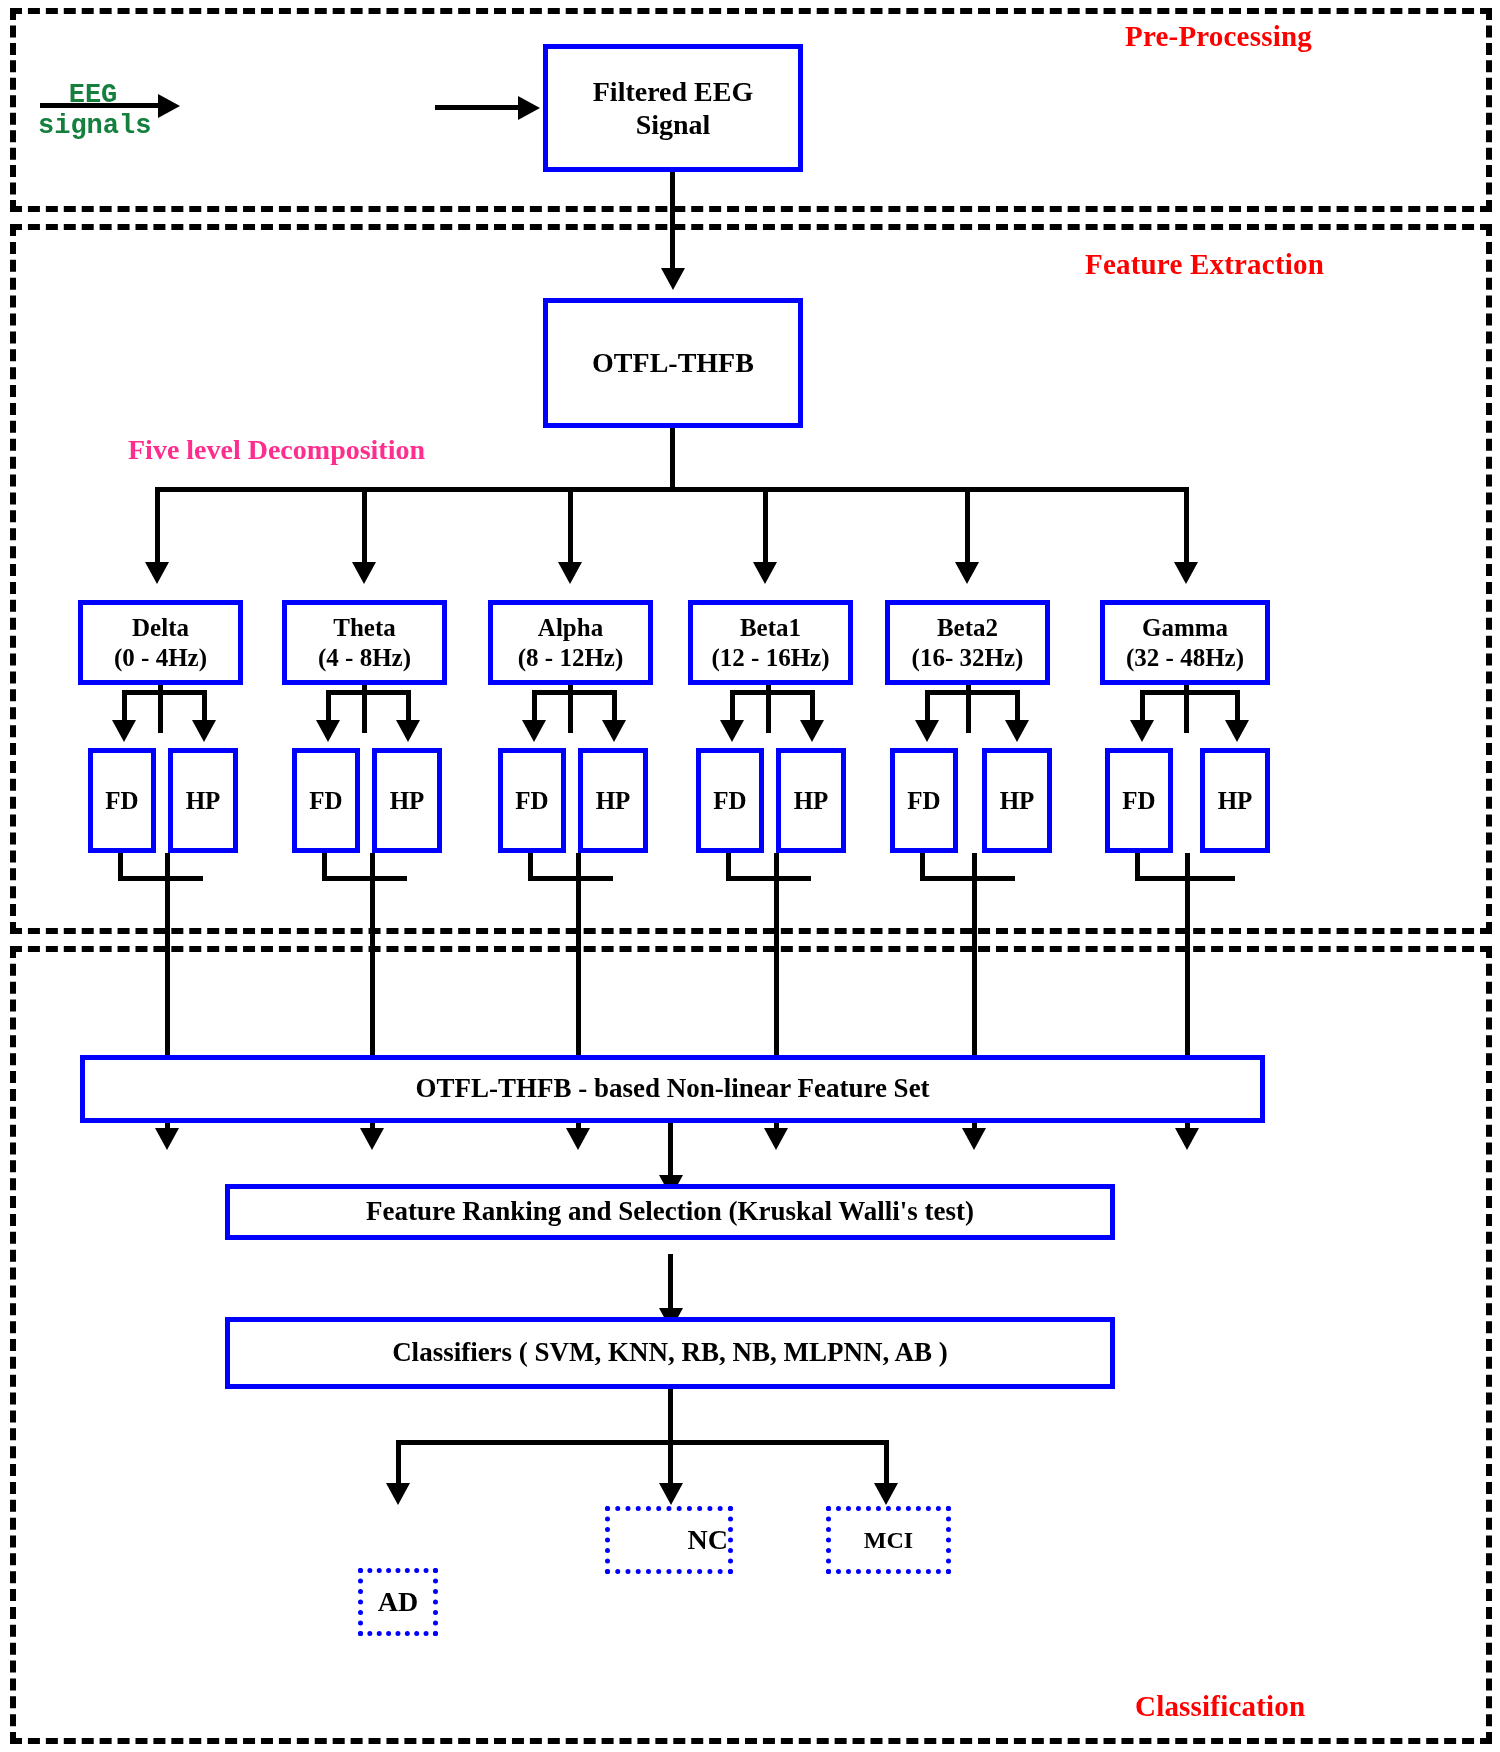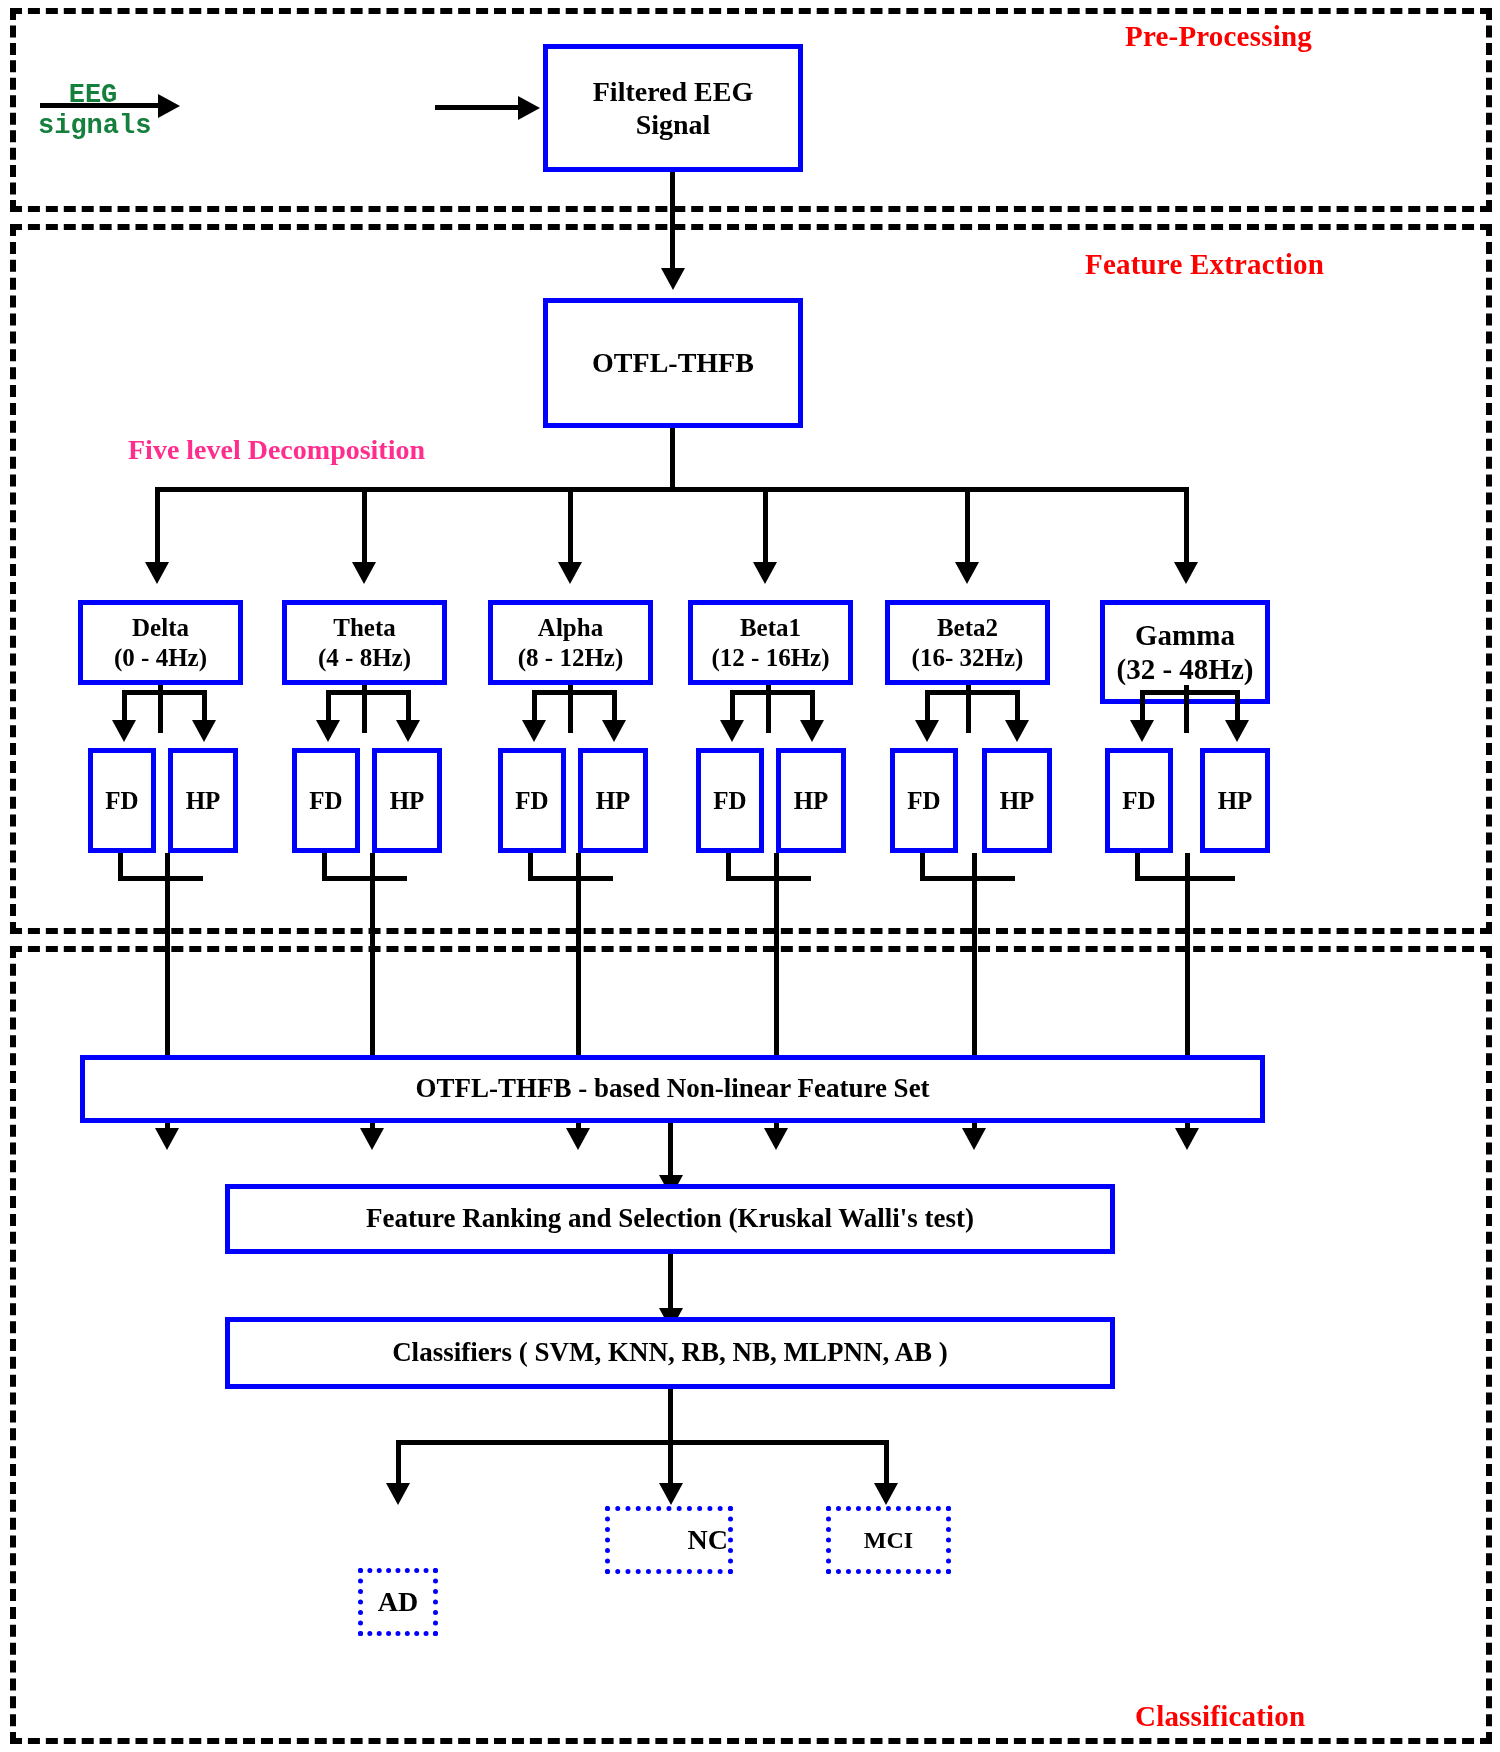--- a/index.html
+++ b/index.html
@@ -94,21 +94,21 @@
 
 <div id="canvas">
 
   <div class="section-frame" style="left:10px; top:8px; width:1482px; height:204px;"></div>
   <div class="section-label" style="left:1125px; top:20px;">Pre-Processing</div>
 
   <div class="section-frame" style="left:10px; top:224px; width:1482px; height:710px;"></div>
   <div class="section-label" style="left:1085px; top:248px;">Feature Extraction</div>
 
   <div class="section-frame" style="left:10px; top:946px; width:1482px; height:798px;"></div>
-  <div class="section-label" style="left:1135px; top:1690px;margin-top:10px;">Classification</div>
+  <div class="section-label" style="left:1135px; top:1690px;">Classification</div>
 
   <div class="plain-text" style="left:38px; top:80px; width:110px; font-size:27px;">
     <span>EEG</span><br>
     <span>signals</span>
   </div>
 
   <div class="hline" style="left:40px; top:103px; width:120px;"></div>
   <div class="arrow-right" style="left:158px; top:94px;"></div>
 
 
@@ -176,21 +176,21 @@
       <span class="l1">Beta1</span>
       <span class="l2">(12 - 16Hz)</span>
     </div>
   </div>
   <div class="box" style="left:885px; top:600px; width:165px; height:85px; font-size:25px;">
     <div>
       <span class="l1">Beta2</span>
       <span class="l2">(16- 32Hz)</span>
     </div>
   </div>
-  <div class="box" style="left:1100px; top:600px; width:170px; height:104px; font-size:29px;">
+  <div class="box" style="left:1100px; top:600px; width:170px; height:85px; font-size:25px;">
     <div>
       <span class="l1">Gamma</span>
       <span class="l2">(32 - 48Hz)</span>
     </div>
   </div>
 
   <div class="vline" style="left:158px; top:685px; height:48px;"></div>
   <div class="hline" style="left:122px; top:690px; width:85px;"></div>
   <div class="vline" style="left:122px; top:690px; height:35px;"></div>
   <div class="arrow-down" style="left:112px; top:720px;"></div>
@@ -298,21 +298,21 @@
   <div class="vline" style="left:1185px; top:853px; height:280px;"></div>
   <div class="arrow-down" style="left:1175px; top:1128px;"></div>
 
   <div class="box" style="left:80px; top:1055px; width:1185px; height:68px; font-size:27px;">
     <span>OTFL-THFB - based Non-linear Feature Set</span>
   </div>
 
   <div class="vline" style="left:668px; top:1123px; width:5px; height:57px;"></div>
   <div class="arrow-down" style="left:659px; top:1175px;"></div>
 
-  <div class="box" style="left:225px; top:1184px; width:890px; height:70px; font-size:27px;">
+  <div class="box" style="left:225px; top:1184px; width:890px; height:56px; font-size:27px;">
     <span>Feature Ranking and Selection (Kruskal Walli's test)</span>
   </div>
 
   <div class="vline" style="left:668px; top:1254px; width:5px; height:59px;"></div>
   <div class="arrow-down" style="left:659px; top:1308px;"></div>
 
   <div class="box" style="left:225px; top:1317px; width:890px; height:72px; font-size:27px;">
     <span>Classifiers ( SVM, KNN, RB, NB, MLPNN, AB )</span>
   </div>
 

